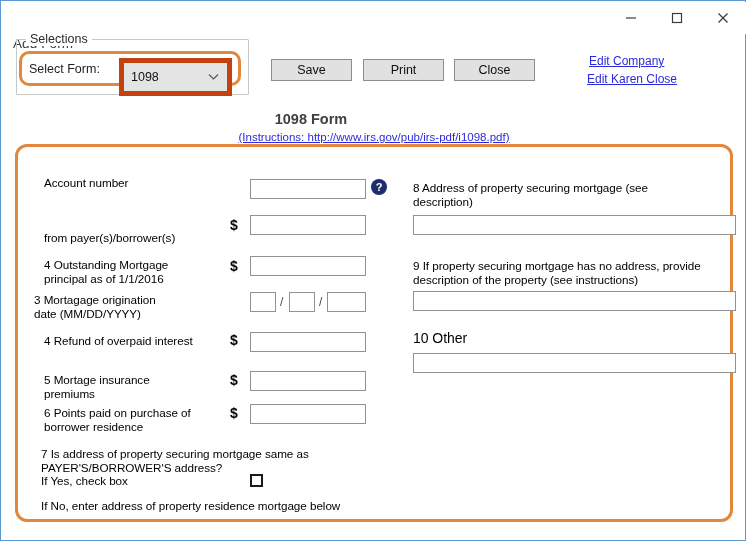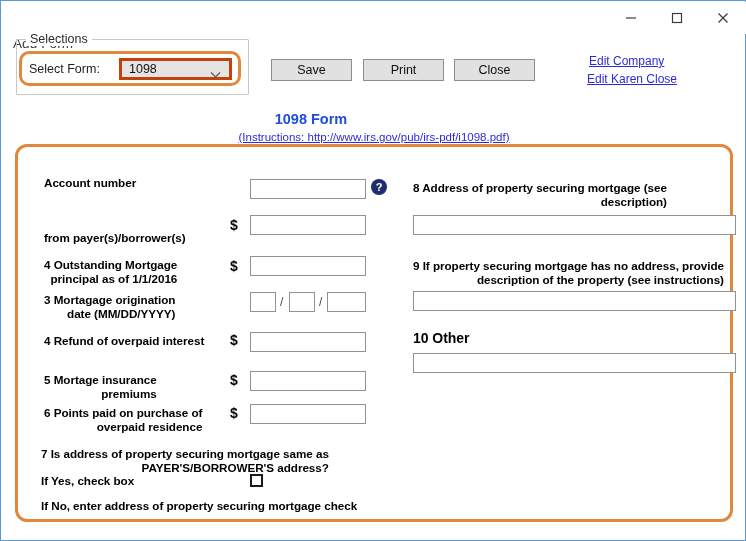--- a/index.html
+++ b/index.html
@@ -92,23 +92,23 @@
     top: 61px;
     font-size: 12.5px;
     color: #1e1e1e;
     white-space: nowrap;
   }
   #select-form-combo {
     position: absolute;
     left: 118px;
     top: 57px;
     width: 113px;
-    height: 22px;
-    box-sizing: border-box;
-    border: 3px solid #c2410c;
+    height: 38px;
+    box-sizing: border-box;
+    border: 5px solid #c2410c;
     background: #e4e4e4;
     display: flex;
     align-items: center;
   }
   #select-form-value {
     margin-left: 7px;
     font-size: 12.5px;
     color: #101010;
   }
   #combo-chevron {
@@ -152,21 +152,21 @@
   #link-edit-person  { left: 586px; top: 71px; }
 
   
   #form-title {
     position: absolute;
     left: 0; top: 110px;
     width: 620px;
     text-align: center;
     font-size: 14.5px;
     font-weight: bold;
-    color: #1d4ed8;
+    color: #404040;
   }
   #form-instructions {
     position: absolute;
     left: 0; top: 130px;
     width: 746px;
     text-align: center;
     font-size: 11.5px;
     color: #2b2bdb;
   }
   #form-instructions span {
@@ -184,25 +184,24 @@
     box-sizing: border-box;
     border: 3px solid #e1883c;
     border-radius: 12px;
     background: #ffffff;
   }
 
   
   .flabel {
     position: absolute;
     font-size: 11.7px;
-    font-weight: bold;
+    font-weight: normal;
     color: #000000;
     line-height: 13.5px;
     letter-spacing: -0.05px;
-    text-align: right;
   }
   .fbox {
     position: absolute;
     box-sizing: border-box;
     border: 1px solid #919191;
     background: #ffffff;
   }
   .dollar {
     position: absolute;
     font-size: 14px;
@@ -313,21 +312,21 @@
   <div class="dollar" style="left:229px; top:216px;">$</div>
   <div class="fbox" style="left:249px; top:214px; width:116px; height:20px;"></div>
 
   <div class="flabel" style="left:43px; top:257px;">
     <span>4 Outstanding Mortgage</span><br>
     <span>principal as of  1/1/2016</span>
   </div>
   <div class="dollar" style="left:229px; top:257px;">$</div>
   <div class="fbox" style="left:249px; top:255px; width:116px; height:20px;"></div>
 
-  <div class="flabel" style="left:43px; top:292px;">
+  <div class="flabel" style="left:33px; top:292px;">
     <span>3 Mortagage origination</span><br>
     <span>date (MM/DD/YYYY)</span>
   </div>
   <div class="fbox" style="left:249px; top:291px; width:26px; height:20px;"></div>
   <div class="slash" style="left:279px; top:294px;">/</div>
   <div class="fbox" style="left:288px; top:291px; width:26px; height:20px;"></div>
   <div class="slash" style="left:318px; top:294px;">/</div>
   <div class="fbox" style="left:326px; top:291px; width:39px; height:20px;"></div>
 
   <div class="flabel" style="left:43px; top:333px;">4 Refund of overpaid interest</div>
@@ -336,32 +335,32 @@
 
   <div class="flabel" style="left:43px; top:372px;">
     <span>5 Mortage insurance</span><br>
     <span>premiums</span>
   </div>
   <div class="dollar" style="left:229px; top:371px;">$</div>
   <div class="fbox" style="left:249px; top:370px; width:116px; height:20px;"></div>
 
   <div class="flabel" style="left:43px; top:405px;">
     <span>6 Points paid on purchase of</span><br>
-    <span>overpaid residence</span>
+    <span>borrower residence</span>
   </div>
   <div class="dollar" style="left:229px; top:404px;">$</div>
   <div class="fbox" style="left:249px; top:403px; width:116px; height:20px;"></div>
 
   <div class="flabel" style="left:40px; top:446px;">
     <span>7 Is address of property securing mortgage same as</span><br>
     <span>PAYER'S/BORROWER'S address?</span>
   </div>
   <div class="flabel" style="left:40px; top:473px;">If Yes, check box</div>
   <div id="checkbox-yes"></div>
-  <div class="flabel" style="left:40px; top:498px;">If No, enter address of property securing mortgage check</div>
+  <div class="flabel" style="left:40px; top:498px;">If No, enter address of property residence mortgage below</div>
 
   <div class="flabel" style="left:412px; top:180px;">
     <span>8 Address of property securing mortgage (see</span><br>
     <span>description)</span>
   </div>
   <div class="fbox" style="left:412px; top:214px; width:323px; height:20px;"></div>
 
   <div class="flabel" style="left:412px; top:258px;">
     <span>9 If property securing mortgage has no address, provide</span><br>
     <span>description of the property (see instructions)</span>

